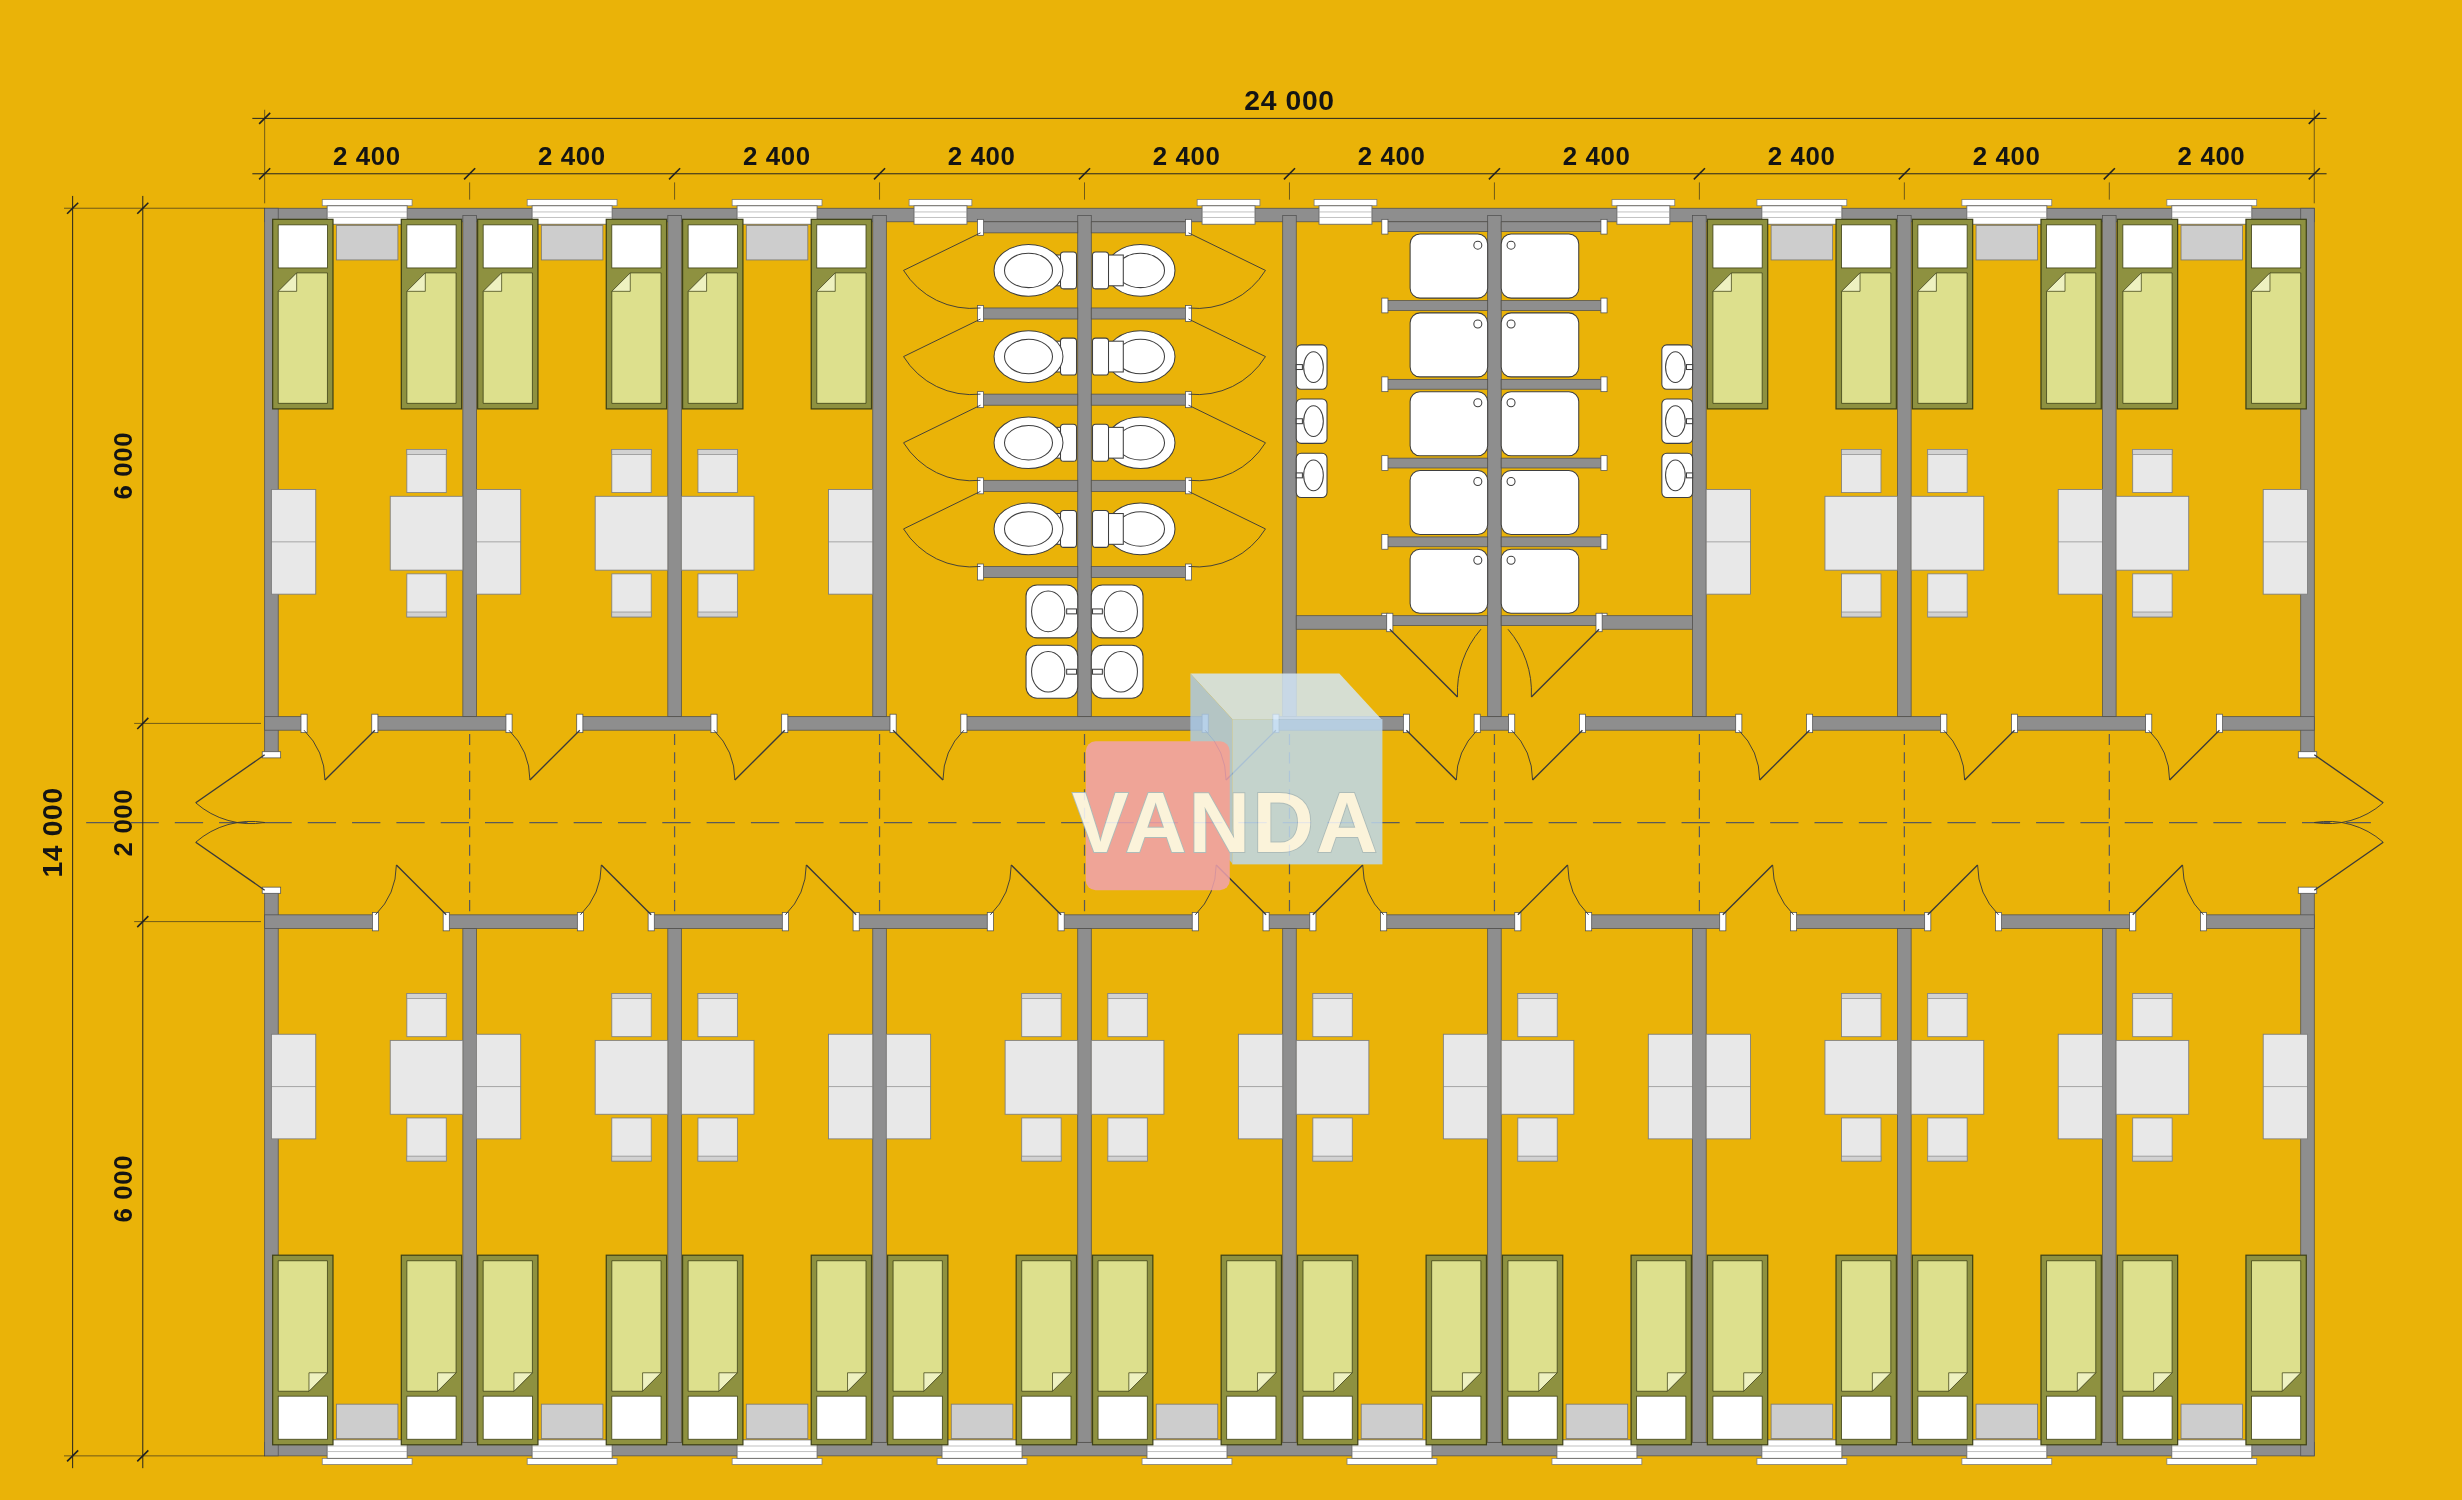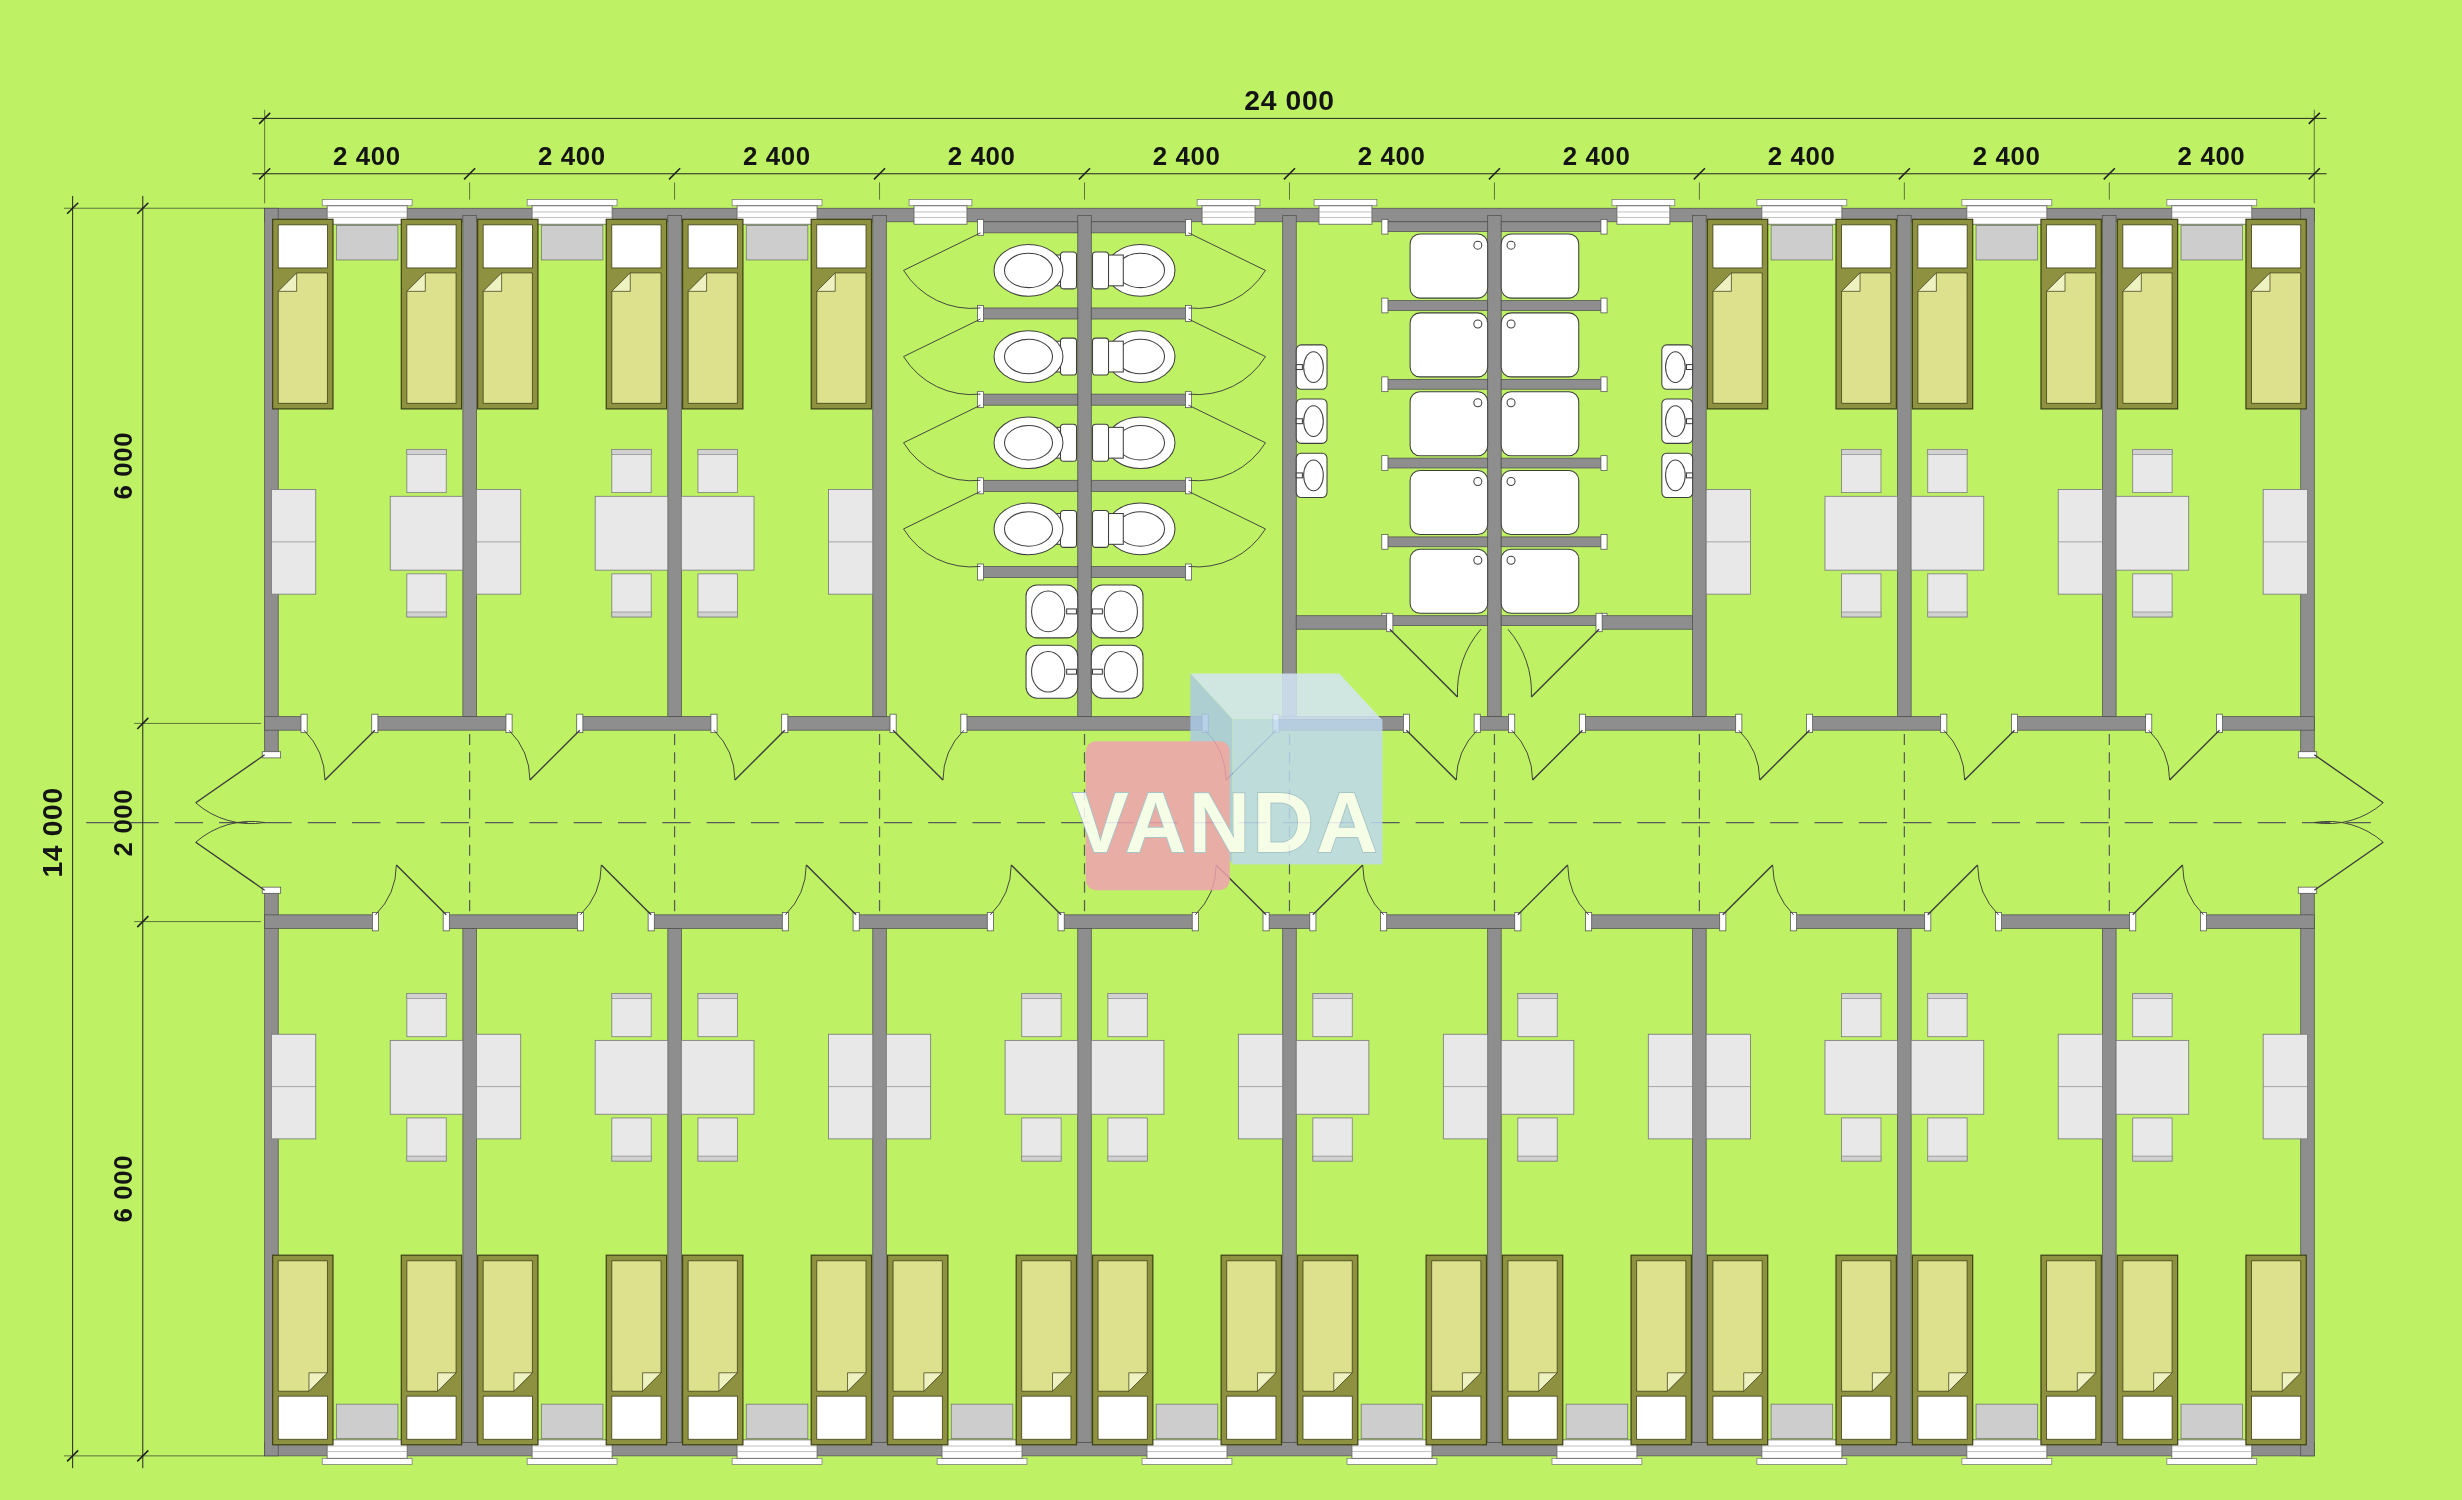--- a/index.html
+++ b/index.html
@@ -1,16 +1,16 @@
 <!DOCTYPE html>
 <html style="font-size:9.8px"><head>
 <meta charset="utf-8">
 <style>
   html,body{margin:0;padding:0;background:#ffffff;}
-  .canvas{position:relative;width:2462px;height:1501px;background:#bef264;overflow:hidden;}
+  .canvas{position:relative;width:2462px;height:1501px;background:#eab308;overflow:hidden;}
   svg{position:absolute;left:0;top:0;}
   text{font-family:"Liberation Sans",sans-serif;font-weight:bold;fill:#141414;}
   .dimtxt{font-size:42px;letter-spacing:1px;}
   .dimtxt-big{font-size:46px;letter-spacing:1px;}
   .logo-text{font-size:138px;letter-spacing:4px;fill:#ffffff;stroke:#a3bed8;stroke-width:3px;paint-order:stroke;}
 </style>
 </head>
 <body>
 
 <div class="canvas">

